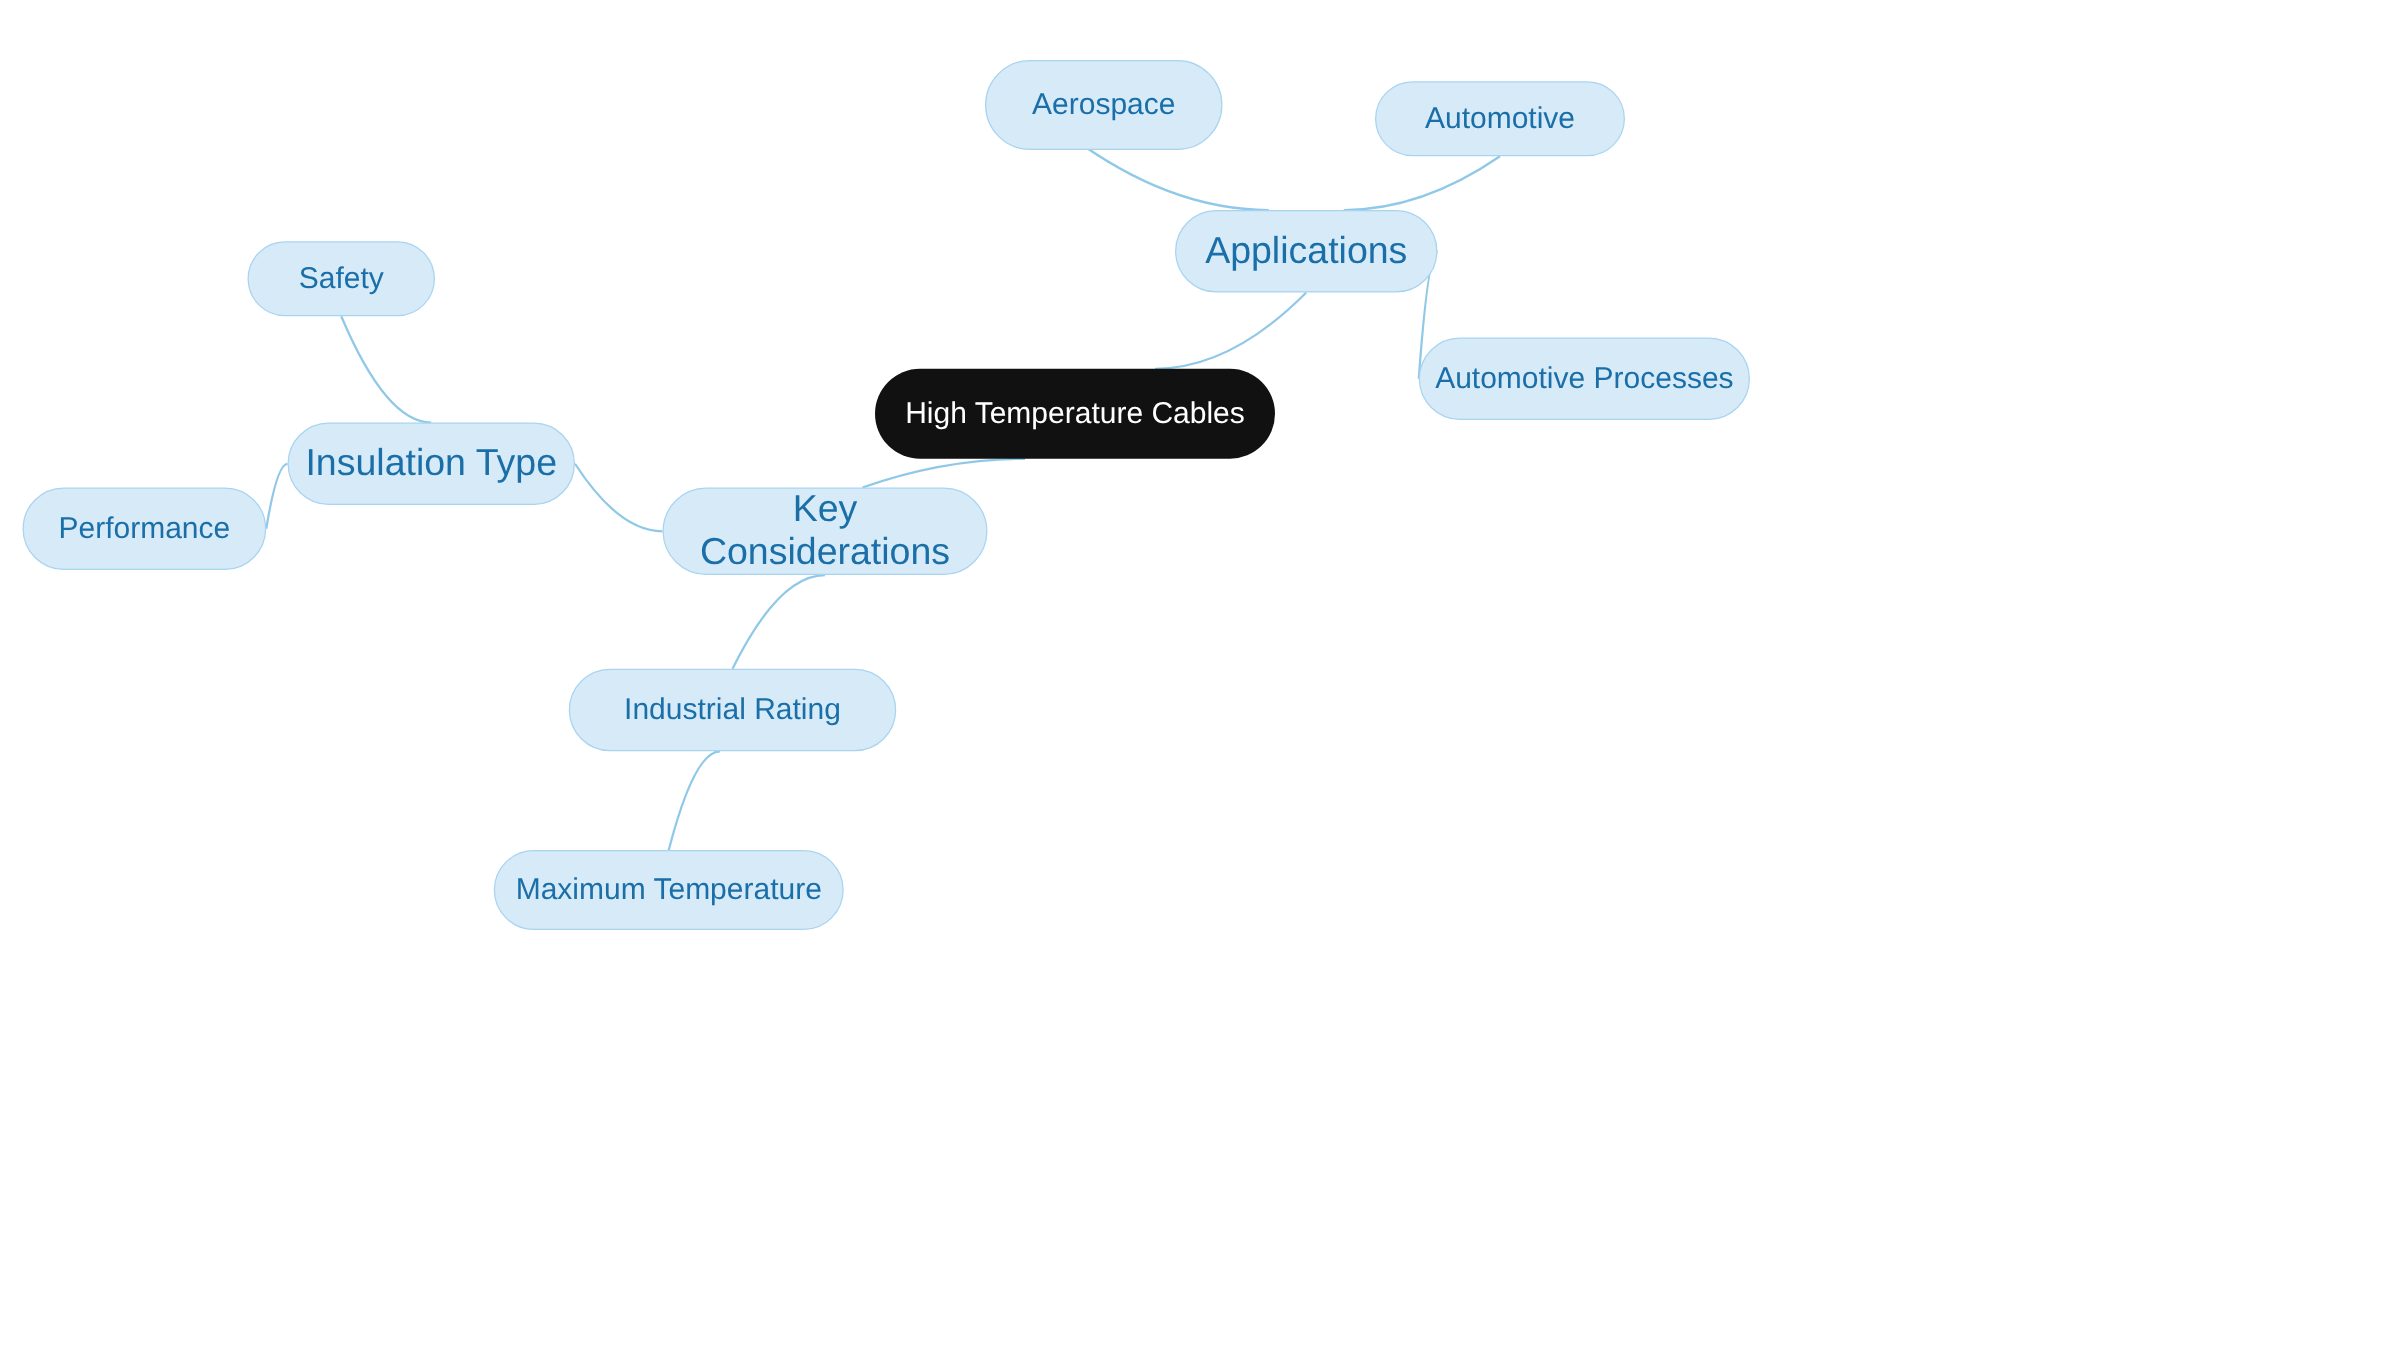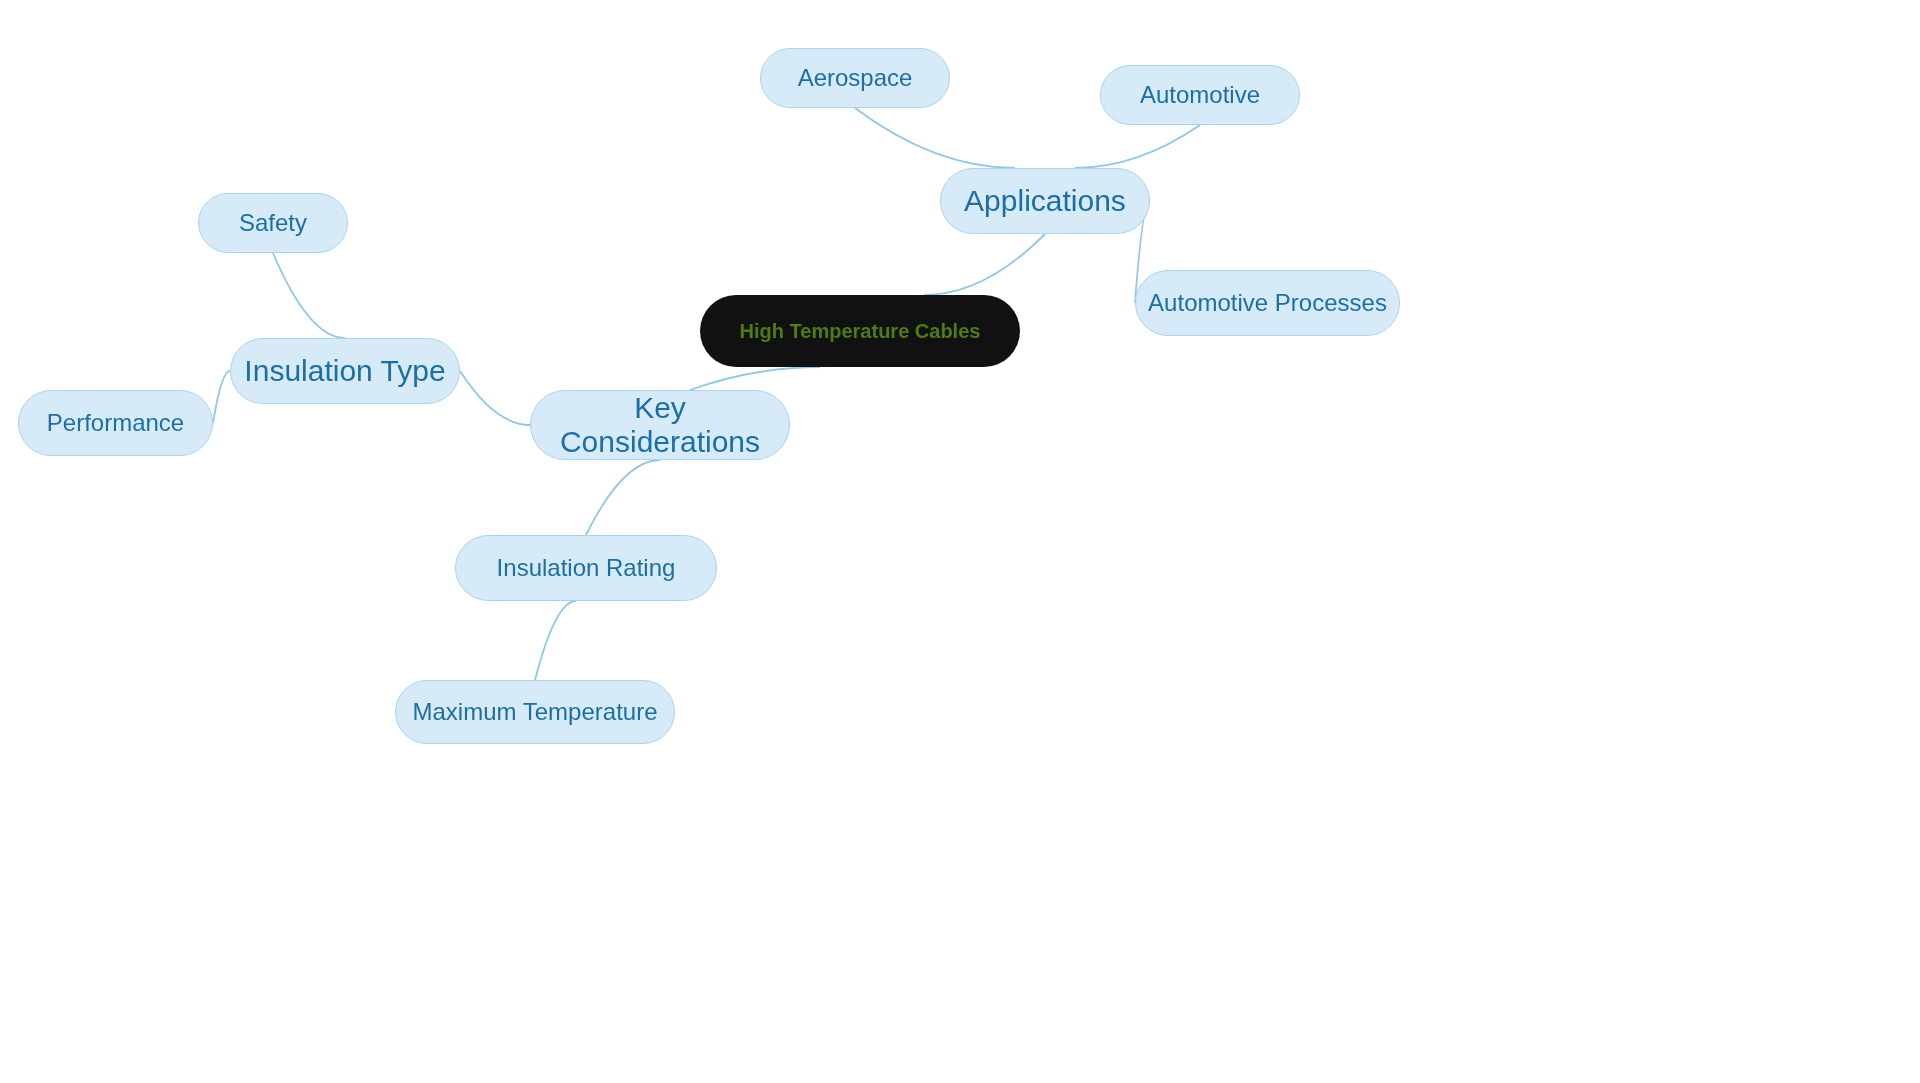--- a/index.html
+++ b/index.html
@@ -23,23 +23,23 @@
       border-radius: 50px;
       display: flex;
       align-items: center;
       justify-content: center;
       text-align: center;
       cursor: pointer;
       user-select: none;
     }
     .node-center {
       background: #111111;
-      color: #4d7c0f;
-      font-size: 20px;
-      font-weight: 700;
+      color: #ffffff;
+      font-size: 24px;
+      font-weight: 400;
       width: 320px;
       height: 72px;
     }
     .node-primary {
       background: #d6eaf8;
       color: #1a6fa8;
       font-size: 30px;
       font-weight: 500;
       border: 1.5px solid #a8d4f0;
     }
@@ -65,29 +65,29 @@
     <path d="M 345 338 Q 309 338 273 253" stroke="#90c8e8" stroke-width="1.8" fill="none"></path>
     <path d="M 230 371 Q 221.5 371 213 423" stroke="#90c8e8" stroke-width="1.8" fill="none"></path>
     <path d="M 660 460 Q 623 460 586 535" stroke="#90c8e8" stroke-width="1.8" fill="none"></path>
     <path d="M 576 601 Q 555.5 601 535 680" stroke="#90c8e8" stroke-width="1.8" fill="none"></path>
   </svg>
 
 <div class="node node-center" style="left: 700px; top: 295px; width: 320px; height: 72px;">High Temperature Cables</div>
 
 <div class="node node-primary" style="left: 940px; top: 168px; width: 210px; height: 66px;">Applications</div>
 
-<div class="node node-secondary" style="left: 760px; top: 48px; width: 190px; height: 60px;">Aerospace</div>
+<div class="node node-secondary" style="left: 788px; top: 48px; width: 190px; height: 72px;">Aerospace</div>
 
 <div class="node node-secondary" style="left: 1100px; top: 65px; width: 200px; height: 60px;">Automotive</div>
 
 <div class="node node-secondary" style="left: 1135px; top: 270px; width: 265px; height: 66px;">Automotive Processes</div>
 
 <div class="node node-primary" style="left: 530px; top: 390px; width: 260px; height: 70px; text-align: center;">Key Considerations</div>
 
 <div class="node node-primary" style="left: 230px; top: 338px; width: 230px; height: 66px;">Insulation Type</div>
 
 <div class="node node-secondary" style="left: 198px; top: 193px; width: 150px; height: 60px;">Safety</div>
 
 <div class="node node-secondary" style="left: 18px; top: 390px; width: 195px; height: 66px;">Performance</div>
 
-<div class="node node-secondary" style="left: 455px; top: 535px; width: 262px; height: 66px;">Insulation Rating</div>
+<div class="node node-secondary" style="left: 455px; top: 535px; width: 262px; height: 66px;">Industrial Rating</div>
 
 <div class="node node-secondary" style="left: 395px; top: 680px; width: 280px; height: 64px;">Maximum Temperature</div>
 
 </body></html>

